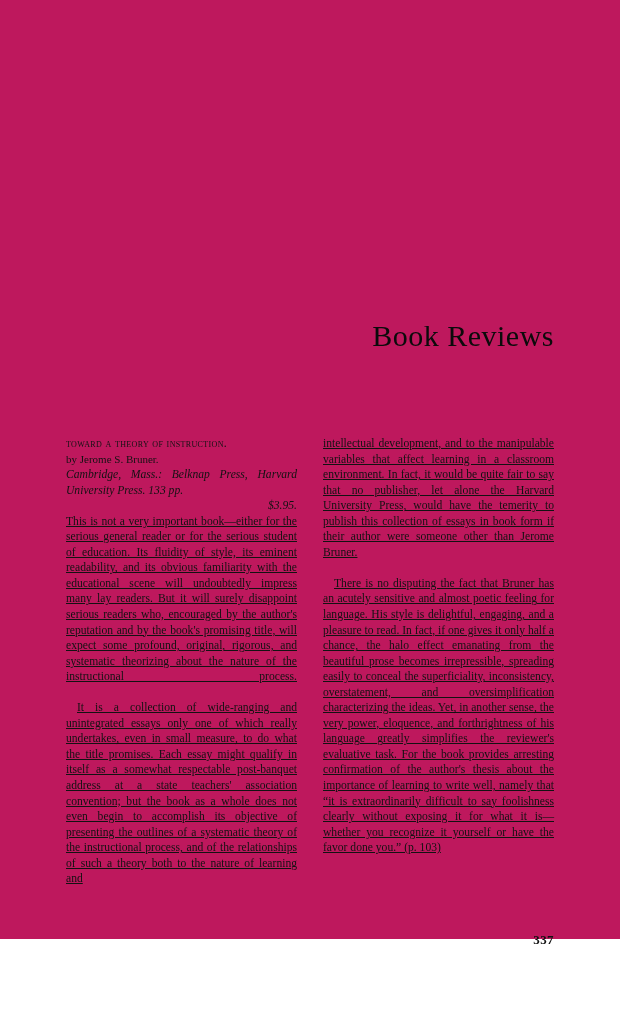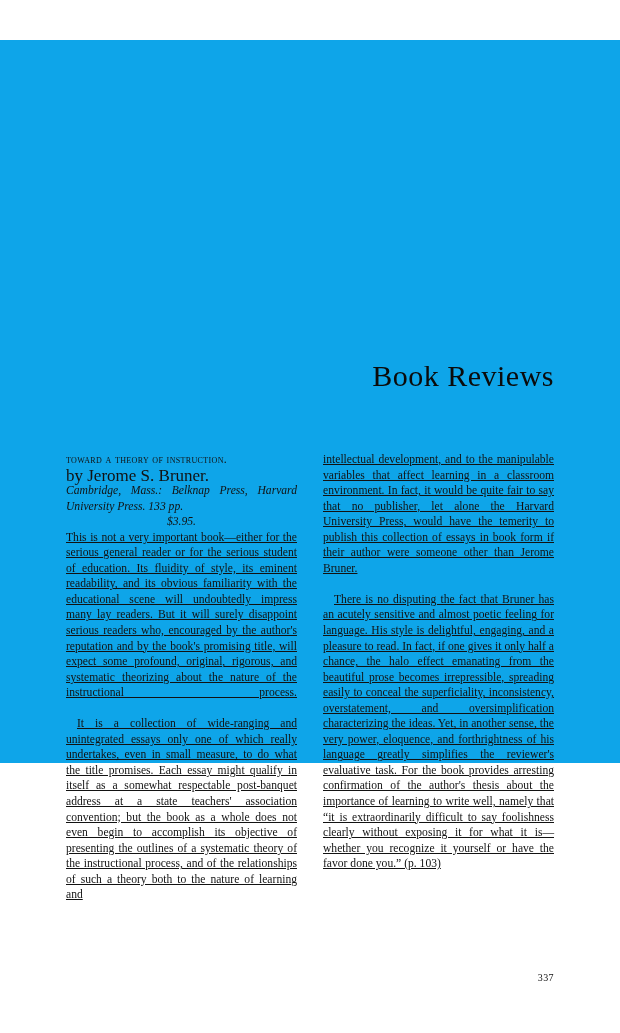--- a/index.html
+++ b/index.html
@@ -14,23 +14,22 @@
     color: #0d0d0d;
     position: relative;
     overflow: hidden;
   }
 
   .page {
     position: absolute;
     left: 0;
     top: 0;
     width: 620px;
-    height: 723px;
-    background: #0ea5e9;
-    margin-top: 40px;
+    height: 939px;
+    background: #be185d;
   }
 
   
   .section-heading {
     position: absolute;
     left: 66px;
     top: 318px;
     width: 488px;
     text-align: right;
     font-family: "Liberation Serif", "DejaVu Serif", serif;
@@ -38,21 +37,21 @@
     line-height: 36px;
     letter-spacing: 0.5px;
     color: #0b0b0b;
     font-weight: 400;
   }
 
   
   .columns {
     position: absolute;
     left: 66px;
-    top: 412px;
+    top: 436px;
     width: 488px;
     height: 510px;
     display: flex;
     flex-direction: row;
     justify-content: space-between;
   }
   .column {
     width: 231px;
     font-size: 11.6px;
     line-height: 15.55px;
@@ -69,30 +68,30 @@
     font-size: 11.9px;
     letter-spacing: 0.35px;
     text-align: left;
     white-space: nowrap;
   }
   .book-title::first-letter {
     font-size: 100%;
   }
   .book-author {
     text-align: left;
-    font-size: 17px;
+    font-size: 11px;
   }
   .book-pub {
     font-style: italic;
     text-align: justify;
     font-size: 11.6px;
   }
   .book-pub .lastline {
     display: block;
-    text-align: center;
+    text-align: right;
   }
 
   p.body-par {
     margin: 0;
     text-align: justify;
     text-justify: inter-word;
     text-decoration: underline;
   }
   p.body-par.indent {
     text-indent: 11px;
@@ -112,22 +111,22 @@
     width: 100%;
   }
 
   
   .folio {
     position: absolute;
     left: 66px;
     top: 932px;
     width: 488px;
     text-align: right;
-    font-size: 10px;
-    font-weight: 400;
+    font-size: 13px;
+    font-weight: 700;
     letter-spacing: 0.4px;
     color: #111111;
   }
 </style>
 </head>
 <body>
 
 <div class="page">
 
   <div class="section-heading">Book Reviews</div>

